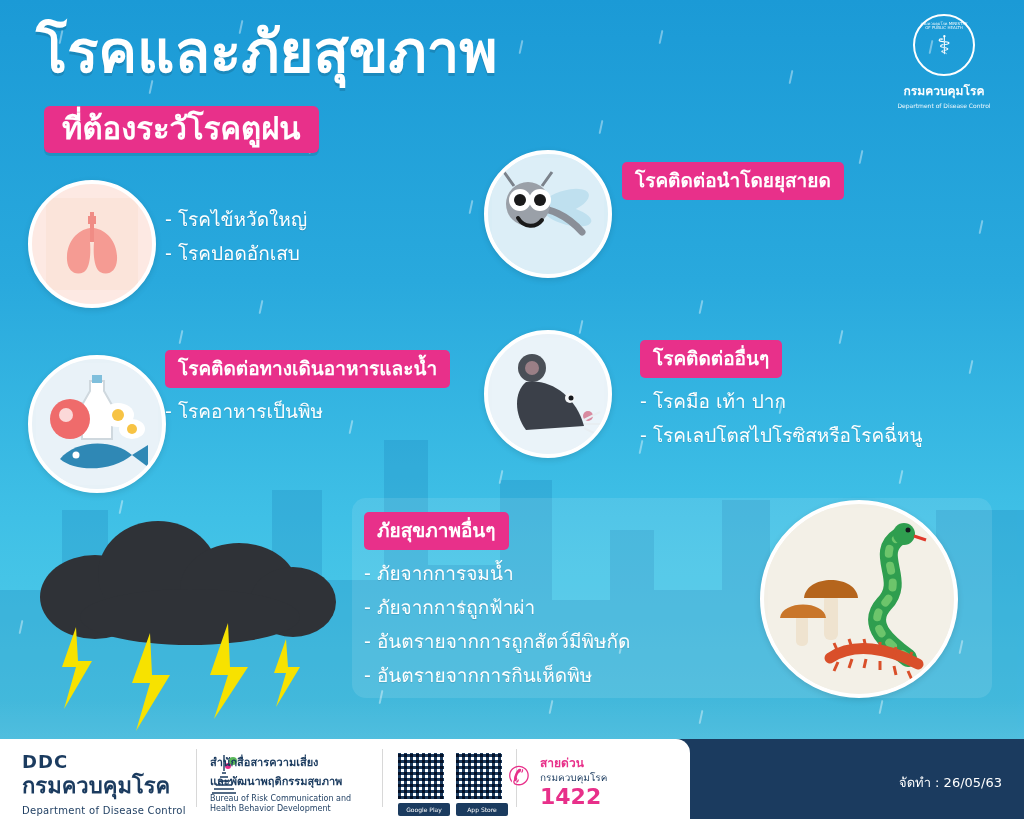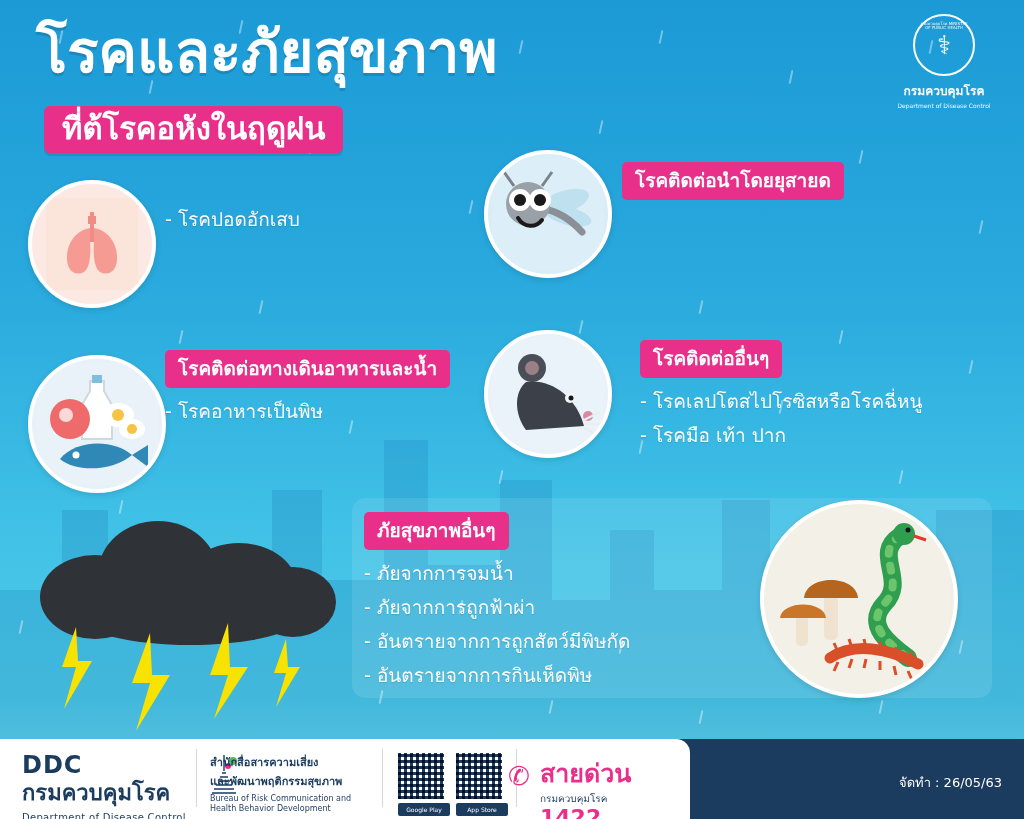--- a/index.html
+++ b/index.html
@@ -83,36 +83,36 @@
 
   
   .footer{
     position:absolute;left:0;bottom:0;width:1024px;height:80px;background:#1b3b5f;
   }
   .foot-white{
     position:absolute;left:0;bottom:0;width:690px;height:80px;background:#ffffff;
     border-top-right-radius:14px;
   }
   .ddc{position:absolute;left:22px;top:12px;color:#1b3b5f;}
-  .ddc .d1{font-size:24px;font-weight:bold;letter-spacing:1px;}
+  .ddc .d1{font-size:18px;font-weight:bold;letter-spacing:1px;}
   .ddc .d2{font-size:22px;font-weight:bold;margin-top:-4px;}
   .ddc .d3{font-size:10px;margin-top:2px;letter-spacing:.3px;}
   .divider{position:absolute;top:10px;width:1px;height:58px;background:#d8d8d8;}
   .bureau{position:absolute;left:210px;top:14px;color:#1b3b5f;width:160px;}
   .bureau .b1{font-size:11px;font-weight:bold;}
   .bureau .b2{font-size:11px;font-weight:bold;margin-top:1px;}
   .bureau .b3{font-size:8px;margin-top:4px;line-height:1.25;}
   .qr{position:absolute;top:14px;width:46px;height:46px;background:
      repeating-linear-gradient(90deg,#1b3b5f 0 3px,#fff 3px 6px),
      repeating-linear-gradient(0deg,#1b3b5f 0 3px,transparent 3px 6px);
      background-blend-mode:multiply;}
   .store{position:absolute;top:64px;height:13px;background:#1b3b5f;border-radius:2px;color:#fff;
     font-size:6px;display:flex;align-items:center;justify-content:center;padding:0 3px;}
   .hotline{position:absolute;left:540px;top:14px;color:#e8308a;}
-  .hotline .h1{font-size:25px;font-weight:bold;text-align:center;}
+  .hotline .h1{font-size:12px;font-weight:bold;}
   .hotline .h2{font-size:10px;color:#1b3b5f;margin-top:-2px;}
   .hotline .h3{font-size:22px;font-weight:bold;margin-top:-1px;}
   .phone-ic{position:absolute;left:508px;top:22px;font-size:26px;color:#e8308a;}
   .date{position:absolute;right:22px;bottom:26px;color:#ffffff;font-size:13px;}
 </style>
 </head>
 <body>
 
 <div class="stage">
 
@@ -178,21 +178,21 @@
       <span style="left:700px;top:710px"></span>
     <span style="left:790px;top:620px"></span>
       <span style="left:880px;top:700px"></span>
     <span style="left:960px;top:640px"></span>
       <span style="left:20px;top:620px"></span>
   </div>
   <div class="mist"></div>
 
   <div class="title1">โรคและภัยสุขภาพ</div>
   <div class="title2-wrap">
-    <div class="title2">ที่ต้โรคอหังในฤดูฝน</div>
+    <div class="title2">ที่ต้องระวัโรคตูฝน</div>
   </div>
 
   <div class="logo">
     <div class="ring">
       <div class="txt">กรมควบคุมโรค MINISTRY OF PUBLIC HEALTH</div>
       <div class="rod">⚕</div>
     </div>
     <div class="l1">กรมควบคุมโรค</div>
     <div class="l2">Department of Disease Control</div>
   </div>
@@ -201,20 +201,21 @@
     <div class="circle" style="left:28px;top:180px;width:120px;height:120px;background:#fde9e3;">
       <svg width="92" height="92" viewBox="0 0 92 92" aria-hidden="true">
         <rect x="0" y="0" width="92" height="92" fill="#fbe4da"></rect>
         <rect x="44" y="14" width="4" height="30" fill="#f08c85"></rect>
         <path d="M44 30 C30 32 20 46 21 62 C22 74 30 78 38 74 C44 70 45 56 44 44 Z" fill="#f59b93"></path>
         <path d="M48 30 C62 32 72 46 71 62 C70 74 62 78 54 74 C48 70 47 56 48 44 Z" fill="#f59b93"></path>
         <path d="M42 18 h8 v8 h-8 z" fill="#f08c85"></path>
       </svg>
     </div>
     <div style="position:absolute;left:165px;top:196px;">
+      <div class="item">- โรคไข้หวัดใหญ่</div>
       <div class="item">- โรคปอดอักเสบ</div>
     </div>
   </div>
 
   <div class="block">
     <div class="circle" style="left:484px;top:150px;width:120px;height:120px;background:#d9edf6;">
       <svg width="112" height="112" viewBox="0 0 112 112" aria-hidden="true">
         <rect x="0" y="0" width="112" height="112" fill="#dceef7"></rect>
         <ellipse cx="72" cy="44" rx="26" ry="11" fill="#bfe0ef" transform="rotate(-18 72 44)"></ellipse>
         <ellipse cx="76" cy="58" rx="24" ry="9" fill="#bfe0ef" transform="rotate(14 76 58)"></ellipse>
@@ -264,22 +265,22 @@
         <circle cx="40" cy="30" r="7" fill="#9a7f86"></circle>
         <path d="M34 44 C58 40 84 58 92 88 L34 92 C22 76 22 54 34 44 Z" fill="#3b4049"></path>
         <circle cx="78" cy="60" r="5" fill="#f4f6f8"></circle>
         <circle cx="79" cy="60" r="2.5" fill="#16181c"></circle>
         <circle cx="96" cy="78" r="5" fill="#d88aa0"></circle>
         <path d="M92 82 L108 74 M92 86 L110 86 M92 90 L108 98" stroke="#e8eef2" stroke-width="2"></path>
       </svg>
     </div>
     <div style="position:absolute;left:640px;top:340px;">
       <div class="heading">โรคติดต่ออื่นๆ</div>
+      <div class="item">- โรคมือ เท้า ปาก</div>
       <div class="item">- โรคเลปโตสไปโรซิสหรือโรคฉี่หนู</div>
-      <div class="item">- โรคมือ เท้า ปาก</div>
     </div>
   </div>
 
   <div class="panel"></div>
   <div class="block">
     <div style="position:absolute;left:364px;top:512px;">
       <div class="heading">ภัยสุขภาพอื่นๆ</div>
       <div class="item">- ภัยจากการจมน้ำ</div>
       <div class="item">- ภัยจากการถูกฟ้าผ่า</div>
       <div class="item">- อันตรายจากการถูกสัตว์มีพิษกัด</div>

